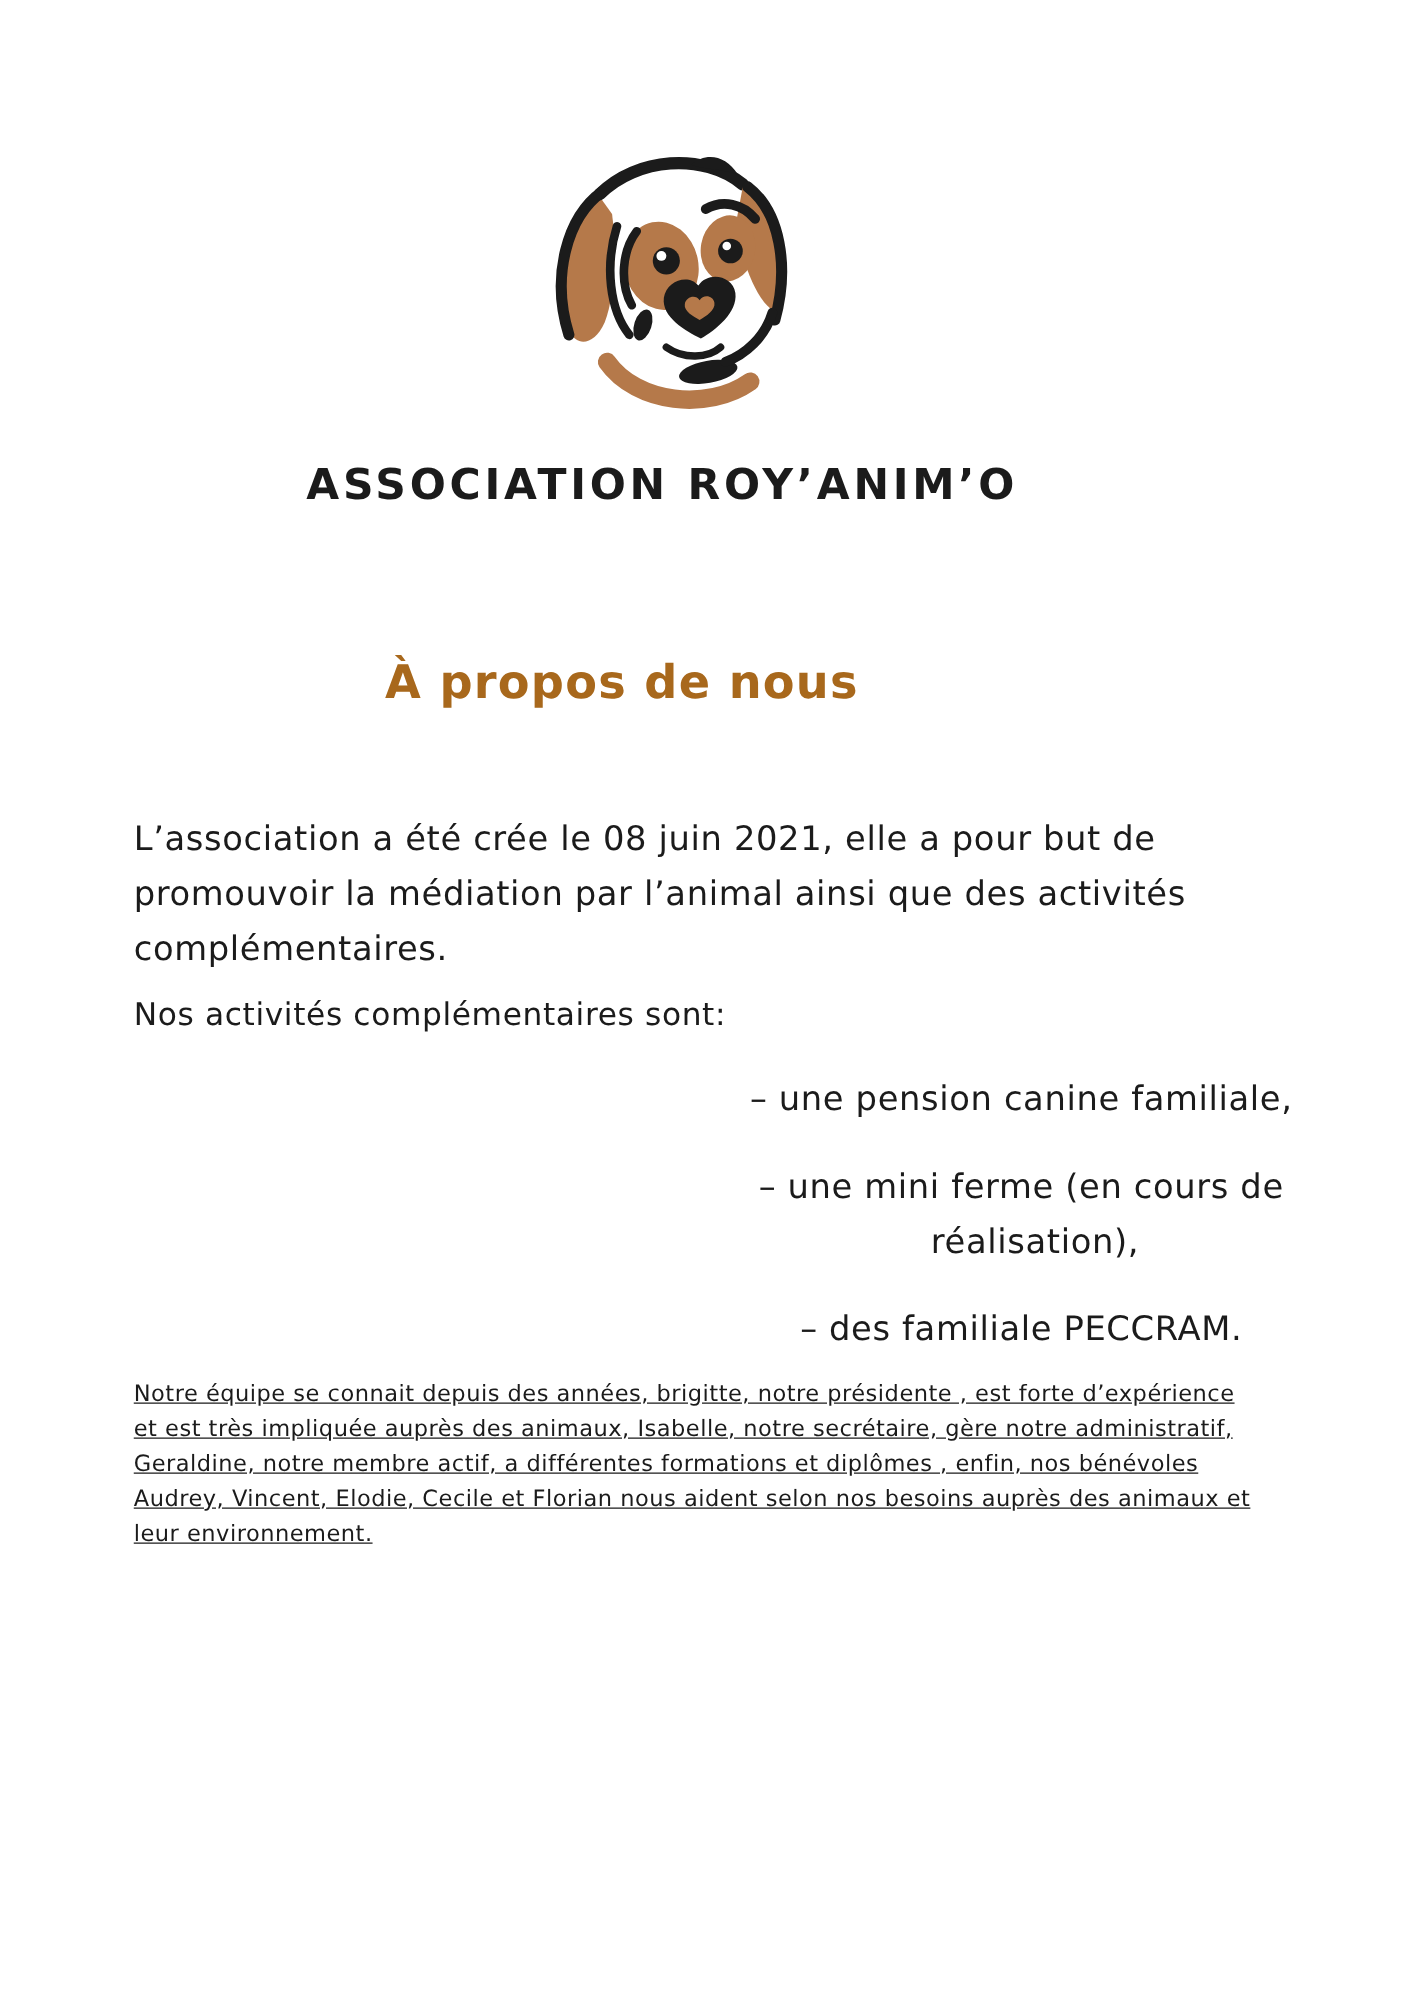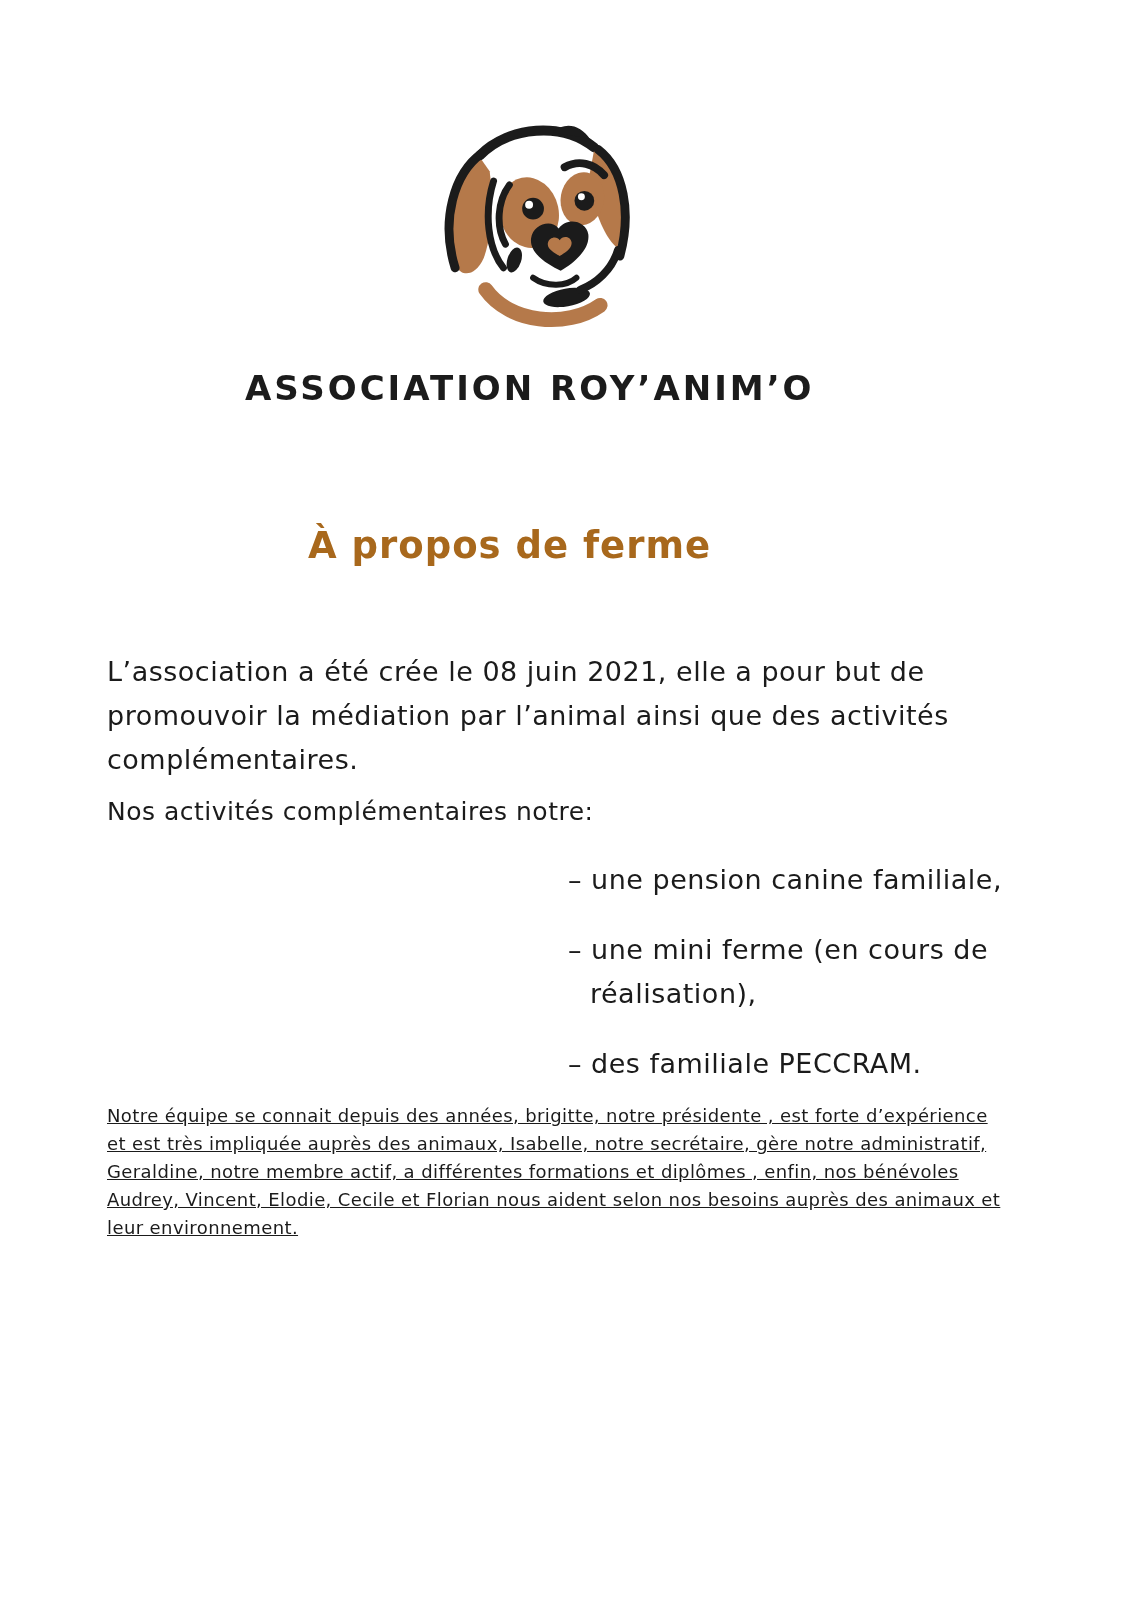--- a/index.html
+++ b/index.html
@@ -68,26 +68,27 @@
     top: 797px;
     left: 107px;
     width: 700px;
     font-size: 25px;
     letter-spacing: 0.5px;
   }
 
   .activities {
     position: absolute;
     top: 858px;
-    left: 568px;
+    left: 591px;
     width: 452px;
     list-style: none;
     font-size: 27px;
     line-height: 44px;
     letter-spacing: 0.5px;
+    text-align: center;
   }
   .activities li {
     margin-bottom: 26px;
     text-indent: -22px;
     padding-left: 22px;
   }
 
   .team {
     position: absolute;
     top: 1102px;
@@ -144,25 +145,25 @@
       <ellipse fill="var(--ink)" cx="150" cy="190" rx="24" ry="9" transform="rotate(-10 150 190)"></ellipse>
 
       <path fill="none" stroke="var(--ink)" stroke-width="8" stroke-linecap="round" d="M202,142 C196,162 180,176 164,182"></path>
 
       <path fill="none" stroke="var(--logo_brown)" stroke-width="15" stroke-linecap="round" d="M68,182 C92,216 150,222 184,198"></path>
     </svg>
   </div>
 
   <h1 class="title">ASSOCIATION ROY’ANIM’O</h1>
 
-  <h2 class="subtitle">À propos de ferme</h2>
+  <h2 class="subtitle">À propos de nous</h2>
 
   <p class="intro">L’association a été crée le 08 juin 2021, elle a pour but de promouvoir la médiation par l’animal ainsi que des activités complémentaires.</p>
 
-  <p class="activities-label">Nos activités complémentaires notre:</p>
+  <p class="activities-label">Nos activités complémentaires sont:</p>
 
   <ul class="activities">
       <li>– une pension canine familiale,</li>
       <li>– une mini ferme (en cours de réalisation),</li>
       <li>– des familiale PECCRAM.</li>
     </ul>
 
   <p class="team">Notre équipe se connait depuis des années, brigitte, notre présidente , est forte d’expérience et est très impliquée auprès des animaux, Isabelle, notre secrétaire, gère notre administratif, Geraldine, notre membre actif, a différentes formations et diplômes , enfin, nos bénévoles Audrey, Vincent, Elodie, Cecile et Florian nous aident selon nos besoins auprès des animaux et leur environnement.</p>
 
 </div>

